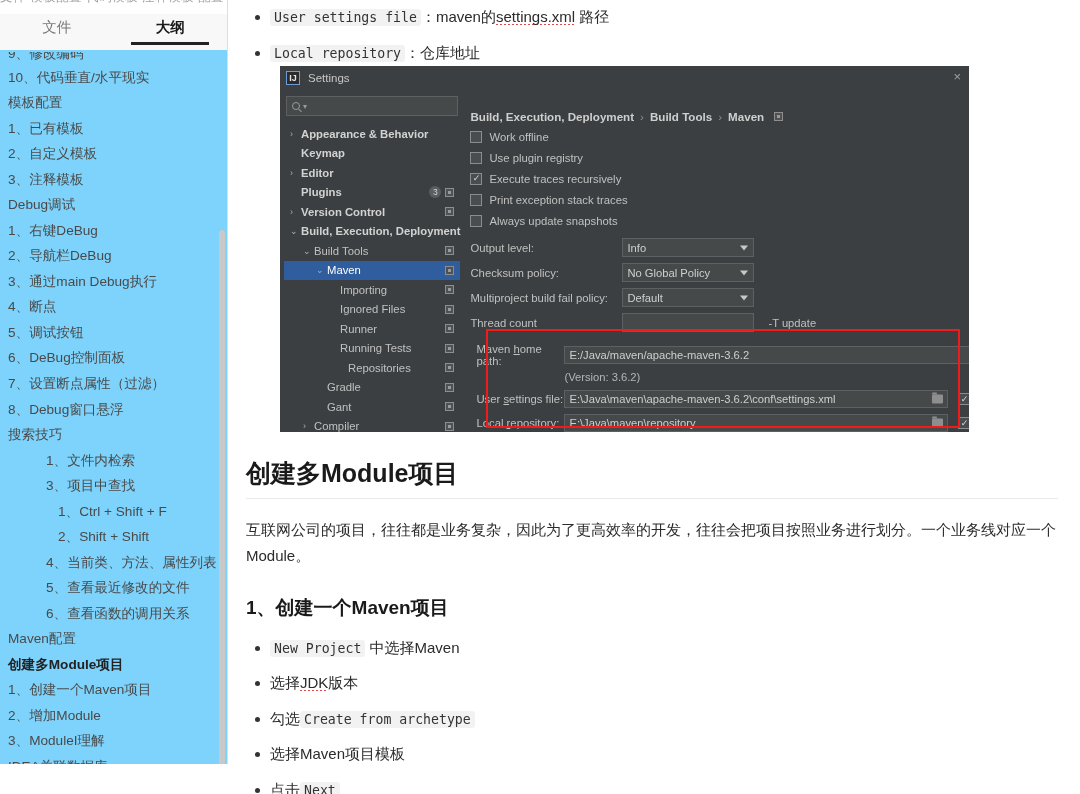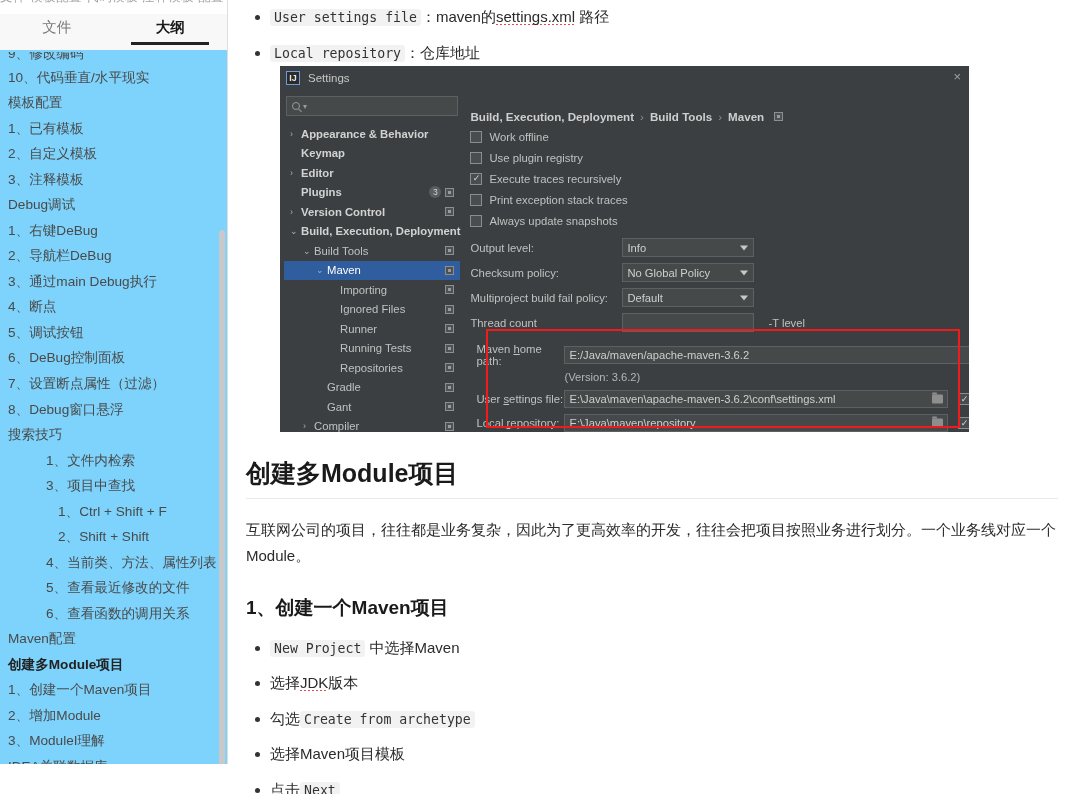--- a/index.html
+++ b/index.html
@@ -475,21 +475,21 @@
             <div class="tr" style="padding-left: 45px;">
               <span class="arw"></span>
               <span class="lbl">Runner</span>
               <span class="mini pushright"></span>
             </div>
             <div class="tr" style="padding-left: 45px;">
               <span class="arw"></span>
               <span class="lbl">Running Tests</span>
               <span class="mini pushright"></span>
             </div>
-            <div class="tr" style="padding-left: 45px;">
+            <div class="tr" style="padding-left: 45px; gap: 8px;">
               <span class="arw"></span>
               <span class="lbl">Repositories</span>
               <span class="mini pushright"></span>
             </div>
             <div class="tr" style="padding-left: 32px;">
               <span class="arw"></span>
               <span class="lbl">Gradle</span>
               <span class="mini pushright"></span>
             </div>
             <div class="tr" style="padding-left: 32px;">
@@ -558,21 +558,21 @@
               <div class="combo">
                 <span>Default</span>
                 <span class="caret"></span>
               </div>
             </div>
           </div>
 
         <div class="frow">
           <div class="flabel">Thread count</div>
           <div class="tinput"></div>
-          <div class="topt">-T level</div>
+          <div class="topt">-T update</div>
         </div>
 
         <div style="margin-top:8px">
           <div class="prow">
             <div class="plabel">Maven <span class="u">h</span>ome path:</div>
             <div class="ptext wide1">E:/Java/maven/apache-maven-3.6.2</div>
             <div class="combo-sm">
                 <span class="caret"></span>
               </div>
             <div class="btn-dots">…</div>

